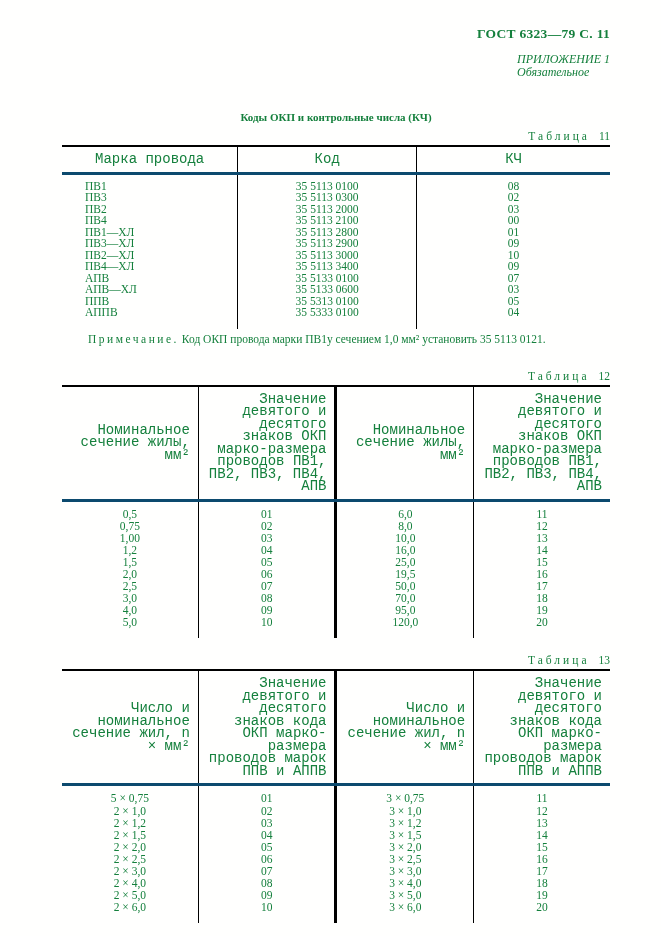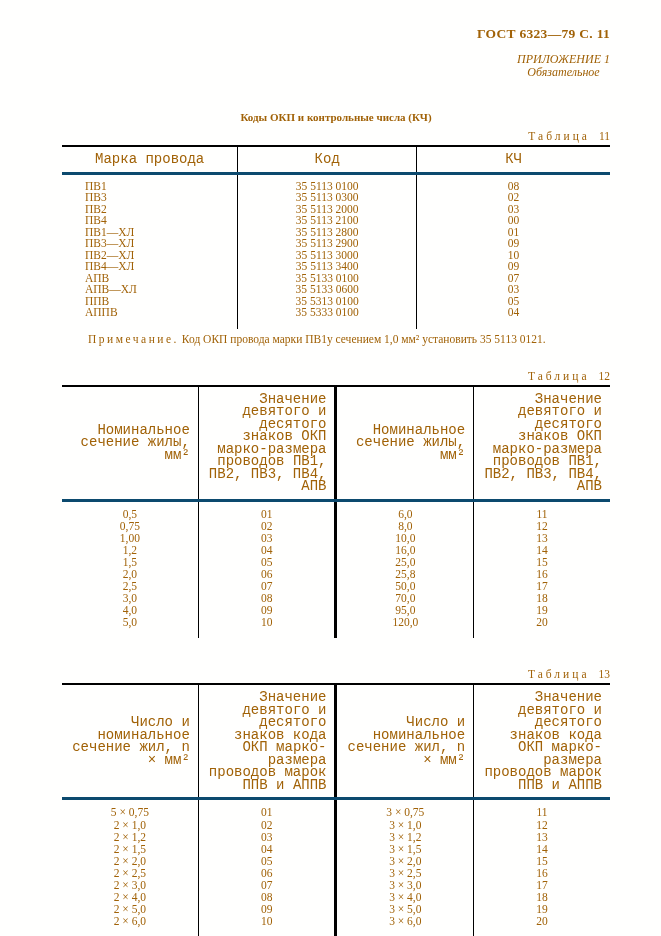--- a/index.html
+++ b/index.html
@@ -1,23 +1,23 @@
 <!DOCTYPE html>
 <html><head>
 <meta charset="utf-8">
 <style>
   html,body{margin:0;padding:0;background:#e8e8e8;}
   .page{
     width:661px;height:936px;background:#fffffe;box-sizing:border-box;
     padding:26px 51px 0 62px;position:relative;
-    font-family:"Liberation Serif","DejaVu Serif",serif;color:#a16207;
+    font-family:"Liberation Serif","DejaVu Serif",serif;color:#15803d;
   }
   .gost-header{text-align:right;font-weight:bold;font-size:13.5px;letter-spacing:.3px;}
   .appendix{margin-top:11px;text-align:right;}
-  .appendix-inner{display:inline-block;text-align:center;font-style:italic;font-size:12px;line-height:13px;}
+  .appendix-inner{display:inline-block;text-align:left;font-style:italic;font-size:12px;line-height:13px;}
   .doc-title{margin-top:31px;text-align:center;font-weight:bold;font-size:11px;}
   .table-label{text-align:right;font-size:11.5px;margin-top:7px;margin-bottom:3px;}
   .table-label .word{letter-spacing:3px;}
   .table-label .num{margin-left:9px;}
 
   table{width:100%;border-collapse:collapse;table-layout:fixed;}
   table{border-top:2px solid #000;}
   thead th{
     font-weight:normal;border-bottom:3px solid #0c4a6e;
     font-size:14px;line-height:12.5px;padding:6px 8px;vertical-align:middle;font-family:Liberation Mono, monospace;
@@ -40,21 +40,21 @@
   
   .t4 th{width:25%;text-align:right;}
   .t4 th:nth-child(2),.t4 td:nth-child(2),
   .t4 th:nth-child(4),.t4 td:nth-child(4){border-left:1px solid #000;}
   .t4 th:nth-child(3),.t4 td:nth-child(3){border-left:3px solid #000;}
   .t4 tbody td{line-height:12.1px;}
 
   .note{margin-top:4px;font-size:11.5px;padding-left:26px;}
   .note .note-label{letter-spacing:2.5px;}
   .sec12-label{margin-top:25px;}
-  .sec13-label{margin-top:30px;}
+  .sec13-label{margin-top:16px;}
   .footer{margin-top:20px;padding-left:24px;font-size:12px;}
   .footer .f-italic{font-style:italic;}
   .footer .f-bold{font-weight:bold;}
 </style>
 </head>
 <body>
 
 <div class="page">
 
   <div class="gost-header">ГОСТ 6323—79 С. 11</div>
@@ -188,21 +188,21 @@
         </tr>
         <tr>
           <td>1,5</td>
           <td>05</td>
           <td>25,0</td>
           <td>15</td>
         </tr>
         <tr>
           <td>2,0</td>
           <td>06</td>
-          <td>25,8</td>
+          <td>19,5</td>
           <td>16</td>
         </tr>
         <tr>
           <td>2,5</td>
           <td>07</td>
           <td>50,0</td>
           <td>17</td>
         </tr>
         <tr>
           <td>3,0</td>

